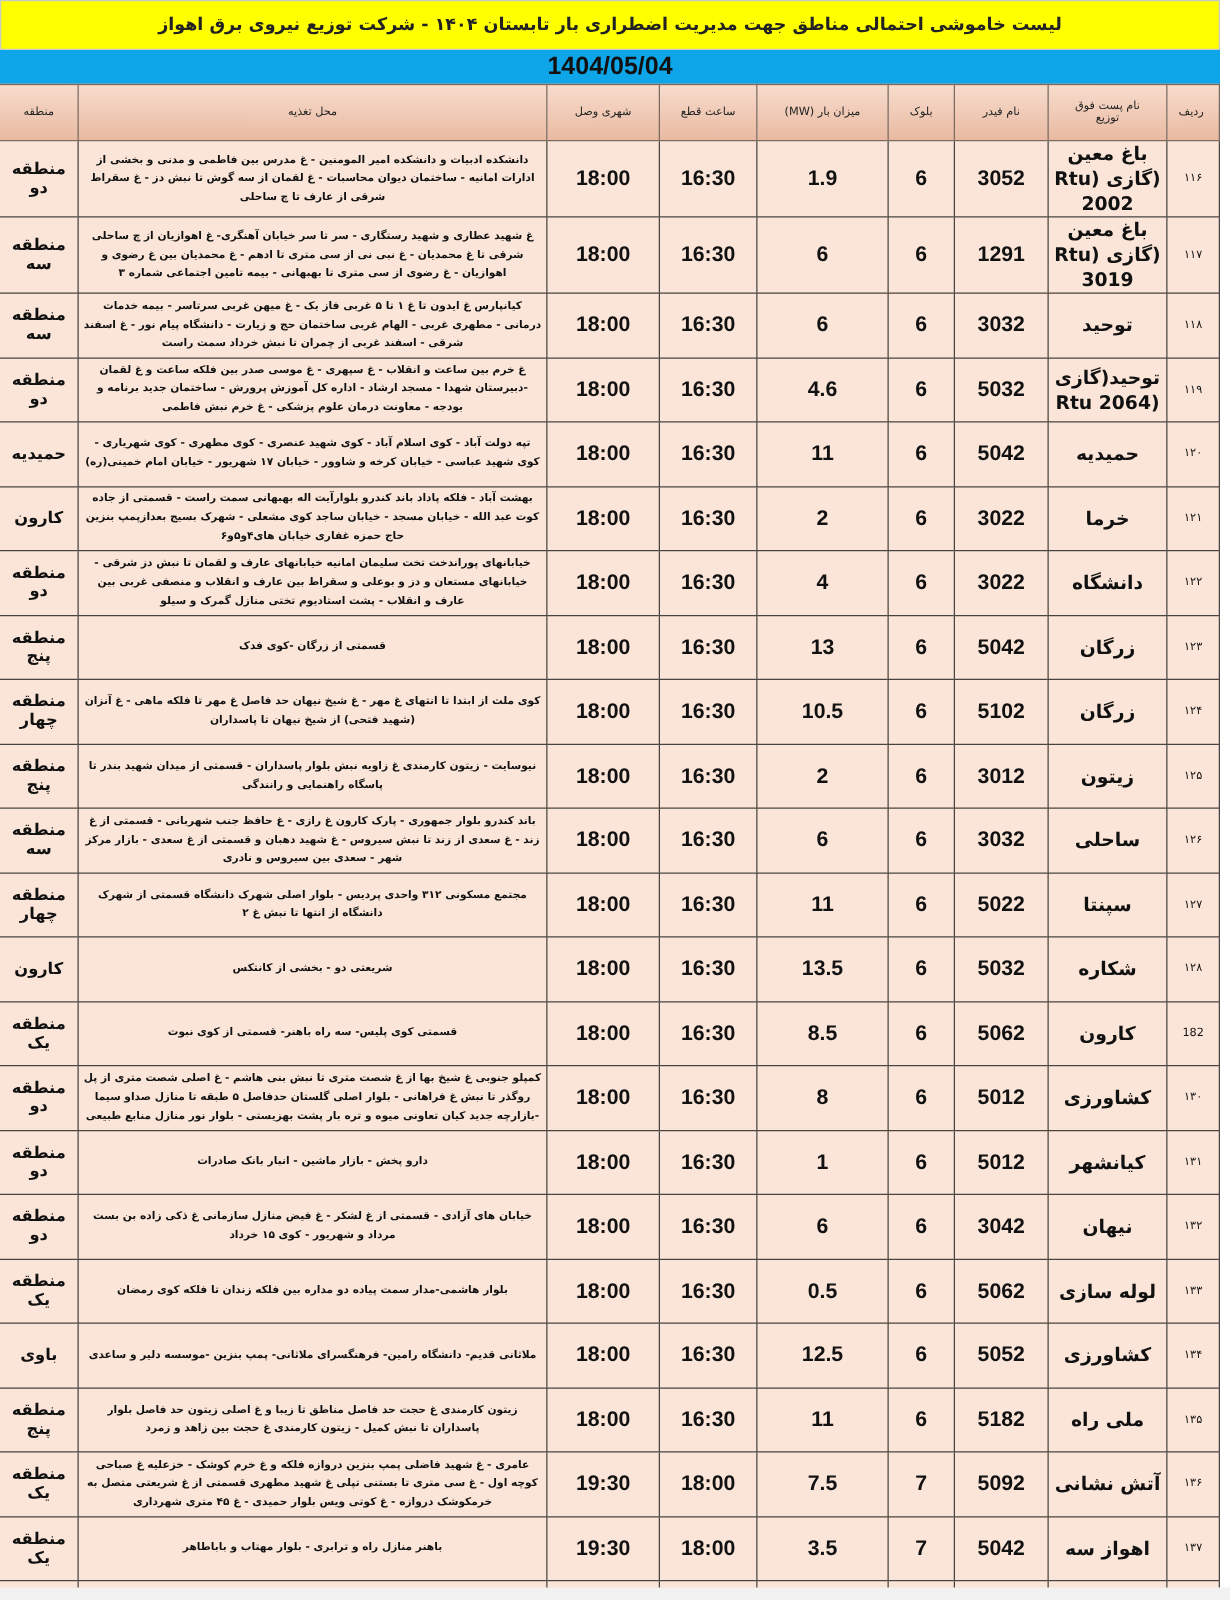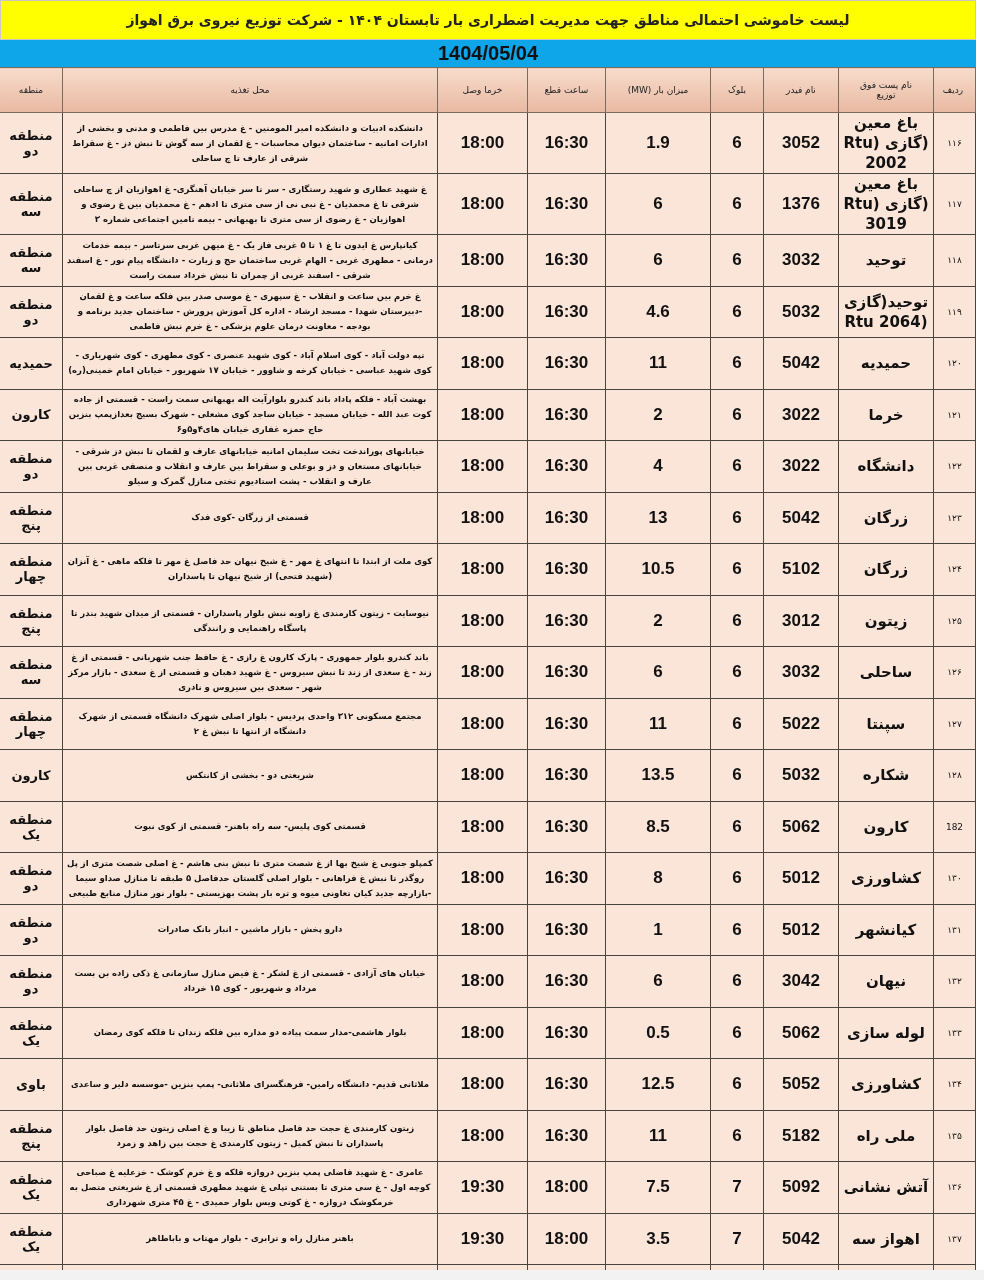--- a/index.html
+++ b/index.html
@@ -36,41 +36,41 @@
       <col style="width:63px">
     </colgroup>
     <thead>
       <tr>
         <th>ردیف</th>
         <th>نام پست فوق توزیع</th>
         <th>نام فیدر</th>
         <th>بلوک</th>
         <th>میزان بار (MW)</th>
         <th>ساعت قطع</th>
-        <th>خرما وصل</th>
+        <th>شهری وصل</th>
         <th>محل تغذیه</th>
         <th>منطقه</th>
       </tr>
     </thead>
     <tbody id="rows">
         <tr>
           <td class="idx">۱۱۶</td>
           <td class="sub">باغ معین (گازی (Rtu 2002</td>
           <td class="num">3052</td>
           <td class="num">6</td>
           <td class="num">1.9</td>
           <td class="num">16:30</td>
           <td class="num">18:00</td>
           <td class="loc">دانشکده ادبیات و دانشکده امیر المومنین - غ مدرس بین فاطمی و مدنی و بخشی از ادارات امانیه - ساختمان دیوان محاسبات - غ لقمان از سه گوش تا نبش دز - غ سقراط شرقی از عارف تا چ ساحلی</td>
           <td class="reg">منطقه دو</td>
         </tr>
         <tr>
           <td class="idx">۱۱۷</td>
           <td class="sub">باغ معین (گازی (Rtu 3019</td>
-          <td class="num">1376</td>
+          <td class="num">1291</td>
           <td class="num">6</td>
           <td class="num">6</td>
           <td class="num">16:30</td>
           <td class="num">18:00</td>
           <td class="loc">غ شهید عطاری و شهید رستگاری - سر تا سر خیابان آهنگری- غ اهوازیان از چ ساحلی شرقی تا غ محمدیان - غ نبی نی از سی متری تا ادهم - غ محمدیان بین غ رضوی و اهوازیان - غ رضوی از سی متری تا بهبهانی - بیمه تامین اجتماعی شماره ۳</td>
           <td class="reg">منطقه سه</td>
         </tr>
         <tr>
           <td class="idx">۱۱۸</td>
           <td class="sub">توحید</td>

